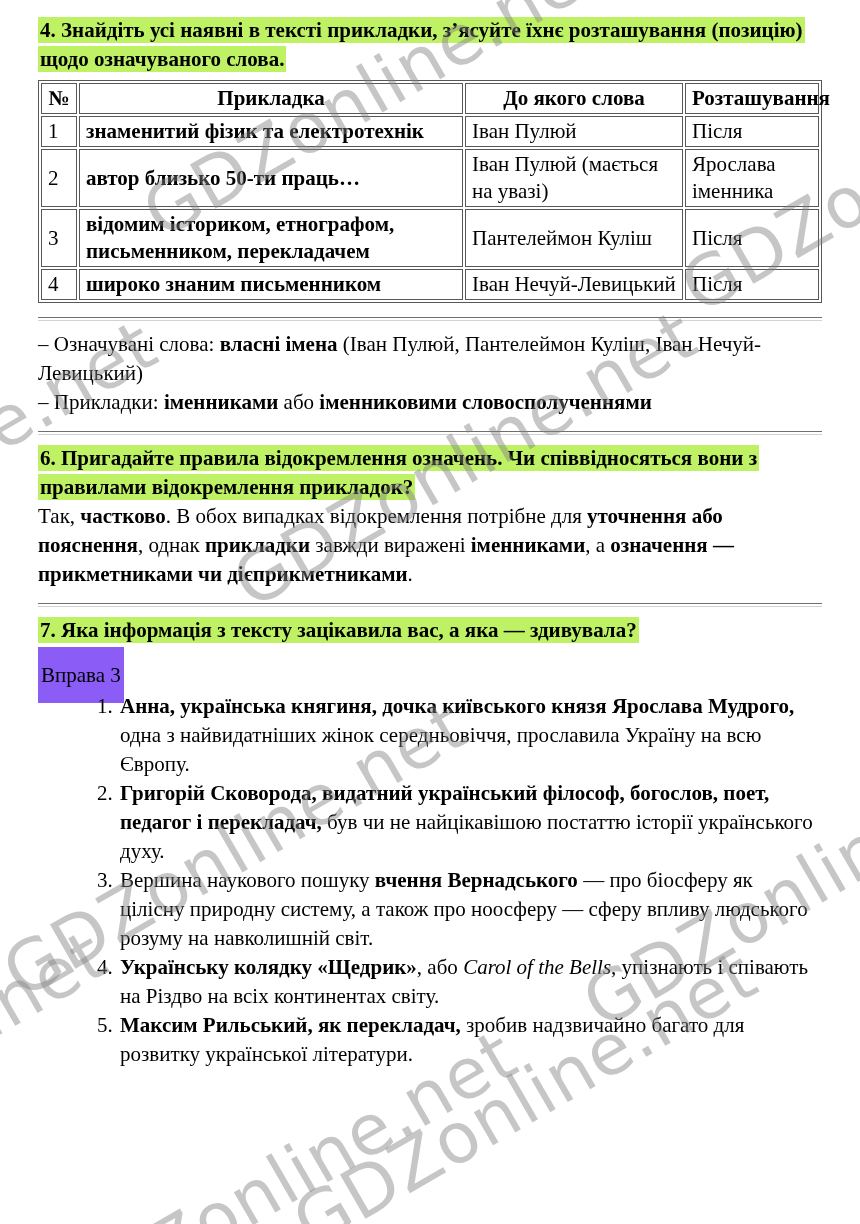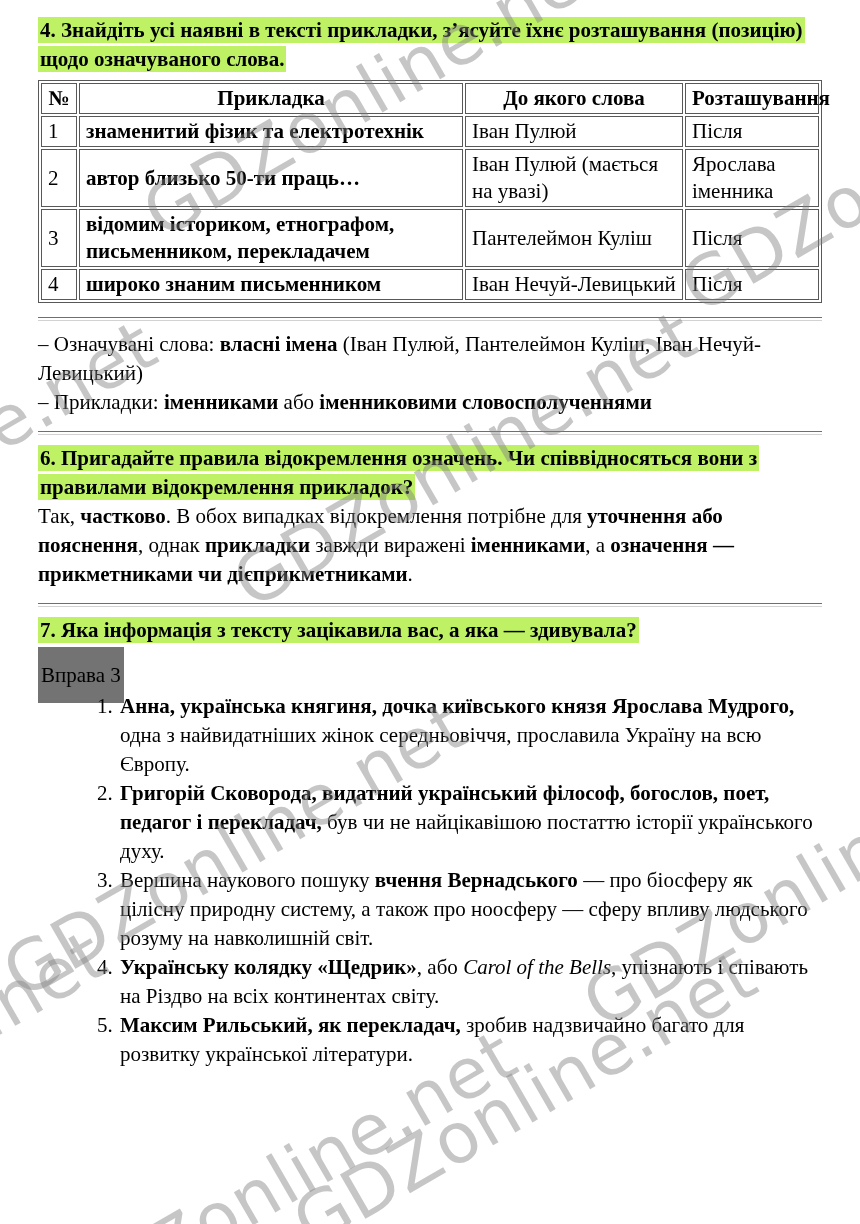--- a/index.html
+++ b/index.html
@@ -22,21 +22,21 @@
 
   
   table.apx{border-collapse:separate;border-spacing:2px;border:1px solid #585858;width:100%;margin:6px 0 2px 0;table-layout:fixed;}
   table.apx th,table.apx td{border:1px solid #585858;padding:1px 6px;line-height:27px;vertical-align:middle;background:#fff;}
   table.apx th{text-align:center;font-weight:bold;}
   td.c-num{text-align:left;padding-left:4px;}
   td.c-app{font-weight:bold;margin-top:15px;}
 
   
   .exlabel{margin:16px 0 2px 0;}
-  .exlabel .hl-y{background:#737373;padding:16px 3px;}
+  .exlabel .hl-y{background:#8b5cf6;padding:16px 3px;}
 
   ol.ex{margin:2px 0 0 0;padding-left:64px;}
   ol.ex li{padding-left:2px;margin-left:16px;}
 
   
   .wm-layer{position:absolute;left:0;top:0;width:860px;height:1224px;z-index:2;pointer-events:none;overflow:hidden;}
   .wm{
     position:absolute;white-space:nowrap;
     font-family:"DejaVu Sans",sans-serif;
     font-size:70px;letter-spacing:1px;

